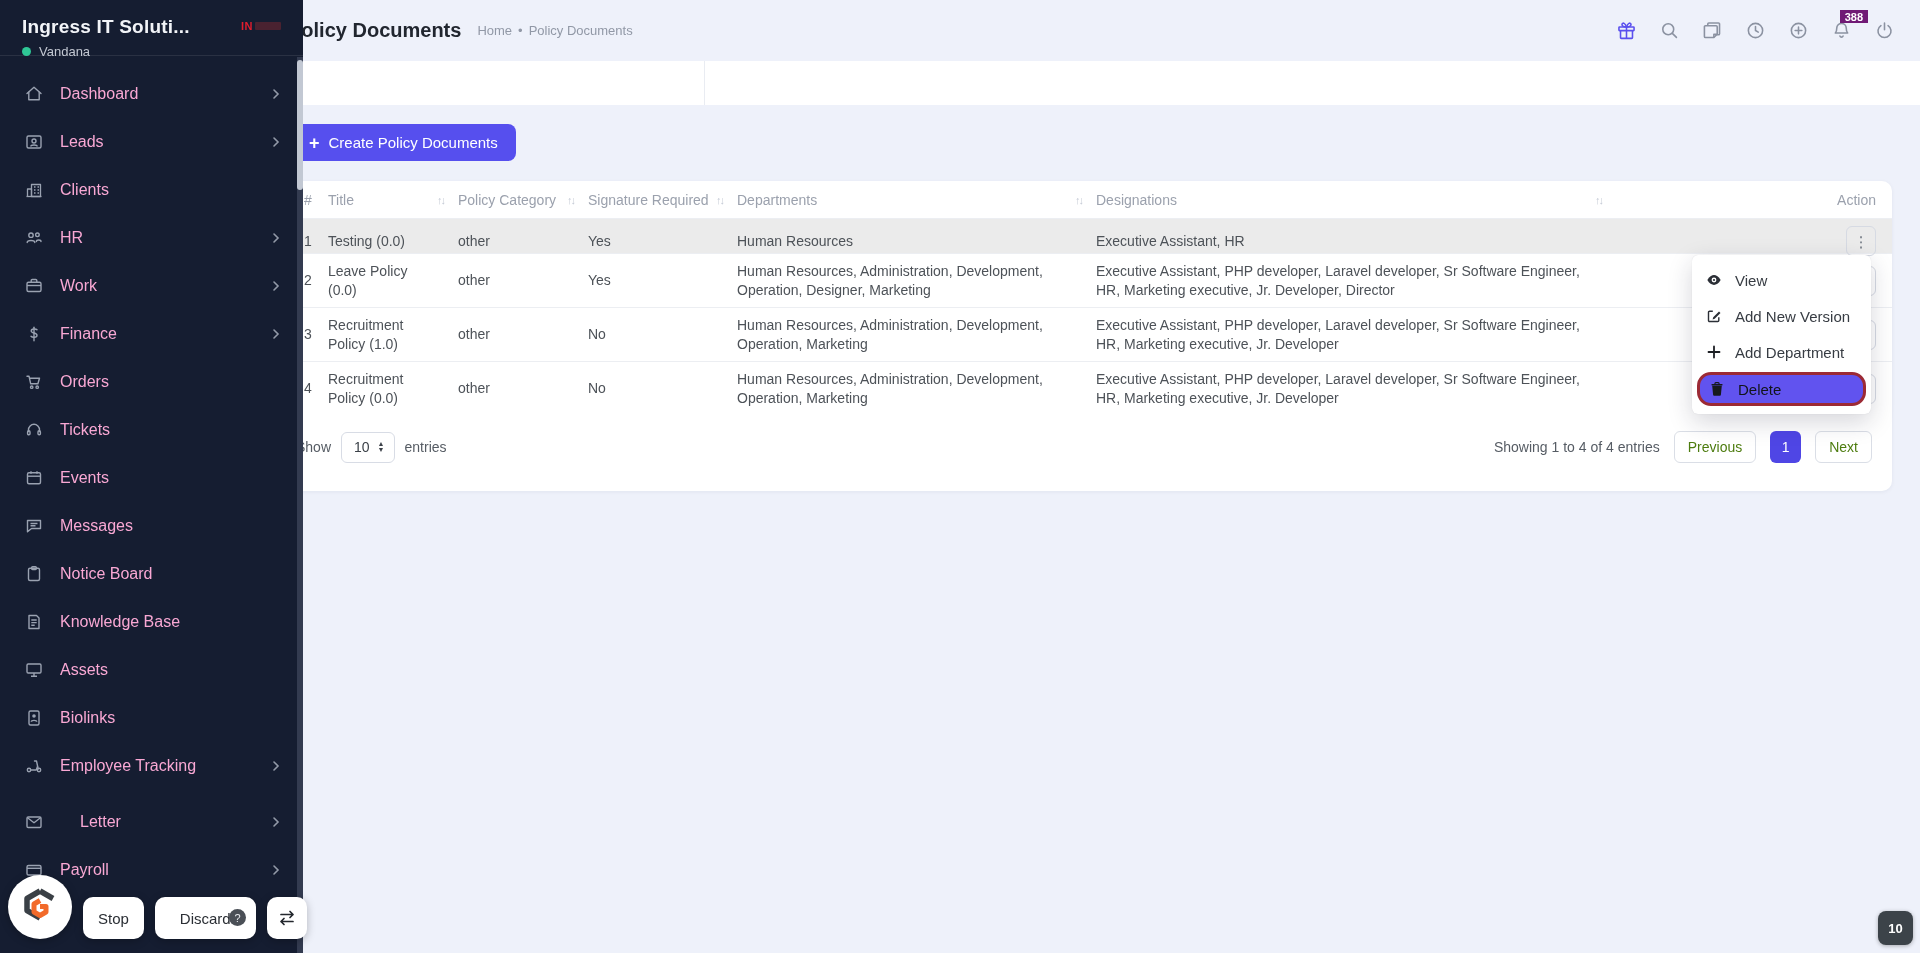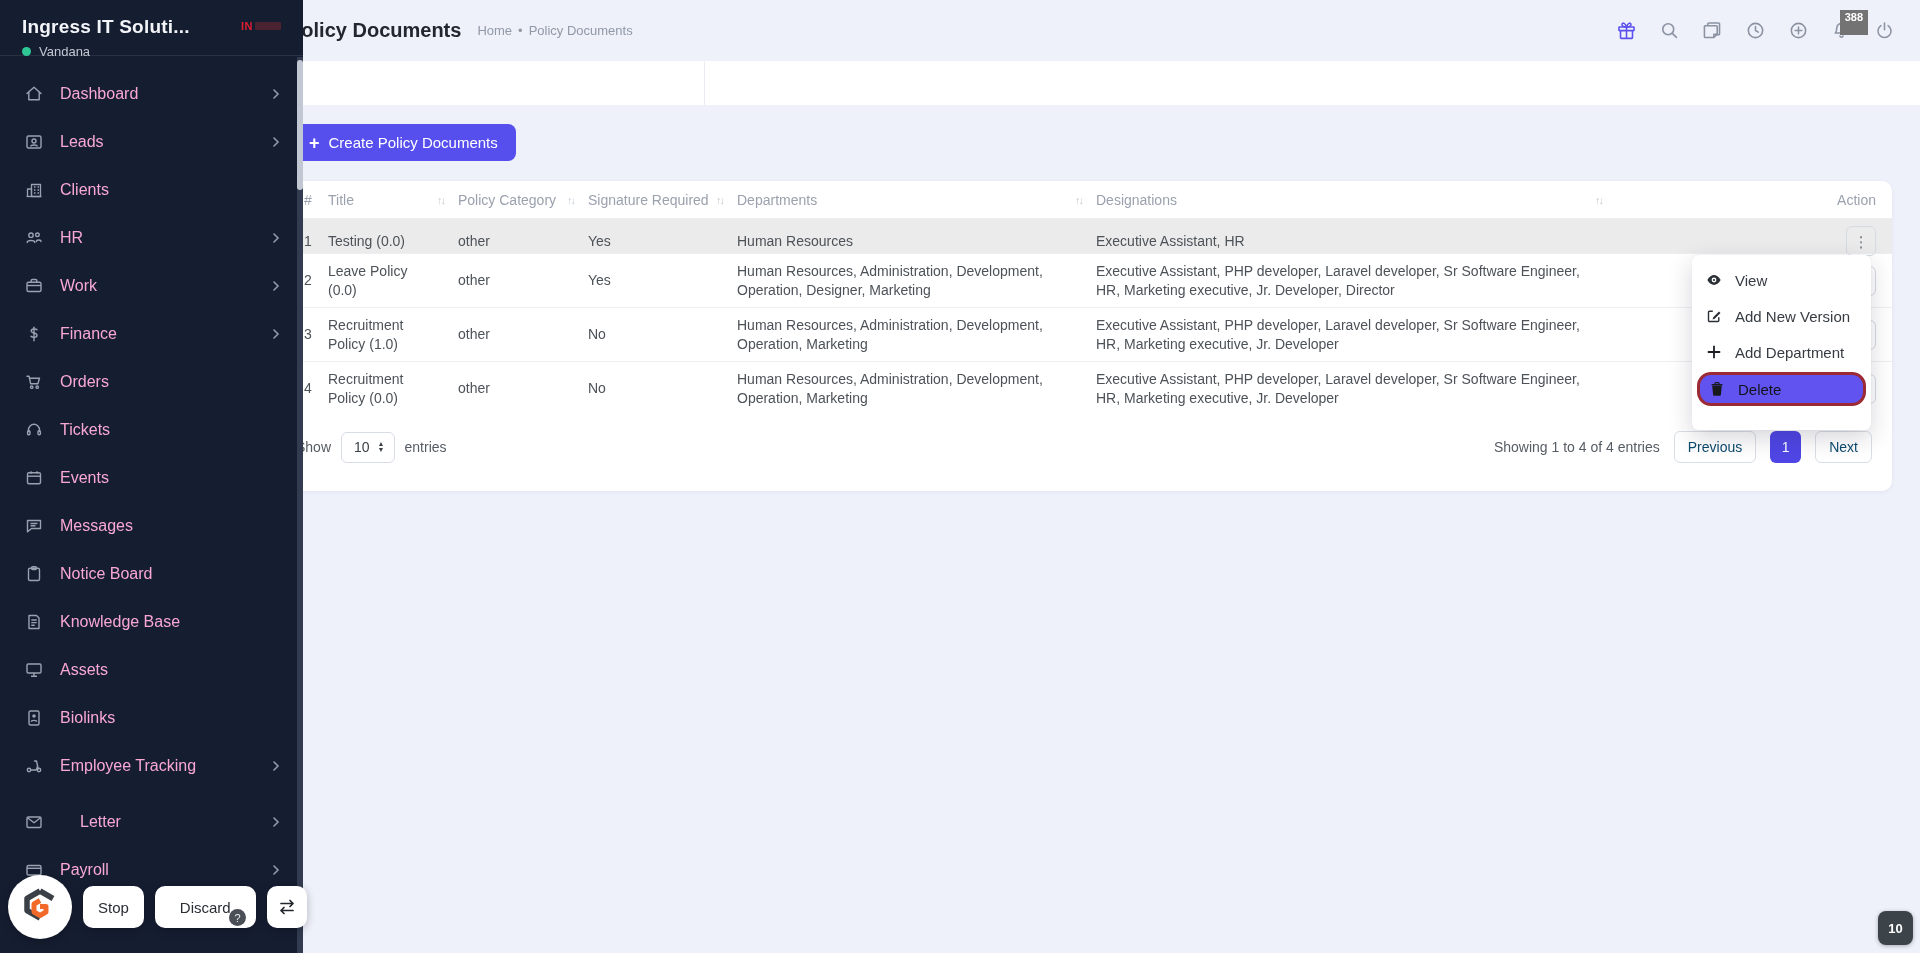--- a/index.html
+++ b/index.html
@@ -29,21 +29,21 @@
   
   .main { position:absolute; left:257px; top:0; width:1663px; height:953px; }
 
   .topbar { position:absolute; top:0; left:0; right:0; height:61px; display:flex; align-items:center; padding:0 24px 0 31px; }
   .page-title { font-size:20px; font-weight:700; color:#21262f; }
   .breadcrumb { margin-left:16px; font-size:13px; color:#9198a6; display:flex; gap:6px; align-items:center; }
   .top-icons { margin-left:auto; display:flex; align-items:center; gap:19px; }
   .icon-btn { background:none; border:none; width:24px; height:24px; color:#8b92a1; cursor:pointer; position:relative; padding:0; }
   .icon-btn svg { display:block; width:21px; height:21px; margin:auto; }
   .icon-btn.gift { color:#5b50ee; }
-  .badge-count { position:absolute; top:-9px; right:-15px; background:#737373; color:#fff; font-size:11px; font-weight:700; padding:1px 5px 12px; border-radius:0; line-height:12px; }
+  .badge-count { position:absolute; top:-9px; right:-15px; background:#701a75; color:#fff; font-size:11px; font-weight:700; padding:1px 5px 0; border-radius:0; line-height:12px; }
 
   .searchbar { position:absolute; top:61px; left:0; right:0; height:44px; background:#fff; }
   .search-group { position:absolute; left:49px; top:5px; width:398px; height:34px; display:flex; border:1px solid #e3e7ef; border-radius:8px; overflow:hidden; background:#fff; }
   .search-ic { width:42px; background:#edf1f8; border-right:1px solid #e3e7ef; display:flex; align-items:center; justify-content:center; color:#545b66; }
   .search-ic svg { width:15px; height:15px; }
   .search-group input { flex:1; border:none; outline:none; font-size:15px; color:#39404b; padding:0 12px; font-family:"Liberation Sans",sans-serif; }
   .search-group input::placeholder { color:#a3abb8; }
   .search-divider { position:absolute; left:447px; top:0; bottom:0; border-left:1px solid #e9ecf2; }
 
   .create-btn { position:absolute; left:34px; top:124px; height:37px; background:#564fee; color:#fff; border:none; border-radius:8px; font-size:15px; padding:0 18px; display:flex; align-items:center; gap:9px; cursor:pointer; font-family:"Liberation Sans",sans-serif; }
@@ -61,32 +61,32 @@
   .td { padding:7px 18px 7px 0; line-height:19px; }
   .td.action { padding-right:0; justify-self:end; }
   .kebab { width:30px; height:30px; border:1px solid #d6dae3; border-radius:6px; background:transparent; color:#6d747f; font-size:15px; line-height:1; cursor:pointer; }
   .kebab:before { content:"\22EE"; }
 
   .tfoot { display:flex; align-items:center; justify-content:space-between; padding:16px 20px 28px 8px; font-size:14px; color:#565c64; }
   .foot-left { display:flex; align-items:center; gap:10px; }
   .entries-select { display:flex; align-items:center; gap:8px; border:1px solid #d8dce5; border-radius:6px; height:31px; padding:0 9px 0 12px; color:#3b4148; cursor:pointer; background:#fff; }
   .updown { display:flex; flex-direction:column; font-size:7px; line-height:6px; color:#3e434b; }
   .foot-right { display:flex; align-items:center; gap:14px; }
-  .pg-btn { height:32px; border:1px solid #dadee6; background:#fff; border-radius:6px; color:#0c4a6e; font-size:14px; padding:0 13px; cursor:pointer; font-family:"Liberation Sans",sans-serif; }
+  .pg-btn { height:32px; border:1px solid #dadee6; background:#fff; border-radius:6px; color:#4d7c0f; font-size:14px; padding:0 13px; cursor:pointer; font-family:"Liberation Sans",sans-serif; }
   .pg-num { height:32px; min-width:31px; border:none; background:#4f46e5; color:#fff; border-radius:6px; font-size:14px; cursor:pointer; }
 
   
-  .action-menu { position:absolute; left:1435px; top:255px; width:179px; background:#fff; border-radius:6px; box-shadow:0 8px 24px rgba(25,30,55,0.18), 0 0 1px rgba(25,30,55,0.15); padding:7px 0 22px; z-index:40; }
+  .action-menu { position:absolute; left:1435px; top:255px; width:179px; background:#fff; border-radius:6px; box-shadow:0 8px 24px rgba(25,30,55,0.18), 0 0 1px rgba(25,30,55,0.15); padding:7px 0 6px; z-index:40; }
   .menu-item { display:flex; align-items:center; gap:13px; height:36px; padding:0 10px 0 14px; font-size:15px; color:#373c43; cursor:pointer; }
   .mi { width:16px; height:16px; flex:0 0 16px; }
   .mi svg { display:block; width:16px; height:16px; }
   .menu-item.delete { margin:2px 5px 2px; height:34px; background:#6153ef; border:3px solid #9c2a35; border-radius:14px; padding:0 10px 0 9px; color:#111419; }
 
   
-  .agent-widget { position:absolute; left:8px; bottom:14px; display:flex; align-items:center; gap:11px; z-index:60; }
+  .agent-widget { position:absolute; left:8px; bottom:14px; display:flex; align-items:flex-end; gap:11px; z-index:60; }
   .agent-logo { width:64px; height:64px; background:#fff; border-radius:50%; box-shadow:0 2px 8px rgba(0,0,0,0.25); display:flex; align-items:center; justify-content:center; }
   .agent-logo svg { width:40px; height:40px; }
   .ov-btn { background:#fff; border:none; border-radius:10px; height:42px; padding:0 15px; font-size:15px; color:#2a2e34; box-shadow:0 2px 8px rgba(0,0,0,0.25); cursor:pointer; font-family:"Liberation Sans",sans-serif; }
   .ov-btn.wide { padding:0 25px; }
   .ov-btn.sq { width:40px; padding:0; display:flex; align-items:center; justify-content:center; }
   .ov-btn.sq svg { width:20px; height:20px; }
   .help-badge { position:absolute; left:221px; top:34px; width:17px; height:17px; background:#4a4f56; color:#e8eaee; border-radius:50%; font-size:11px; display:flex; align-items:center; justify-content:center; cursor:pointer; }
   .page-badge { position:absolute; right:7px; bottom:8px; width:35px; height:34px; background:#3c4349; border-radius:8px; color:#fff; font-size:13px; font-weight:700; display:flex; align-items:center; justify-content:center; box-shadow:0 1px 4px rgba(0,0,0,0.3); z-index:60; }
 </style>
 </head>

